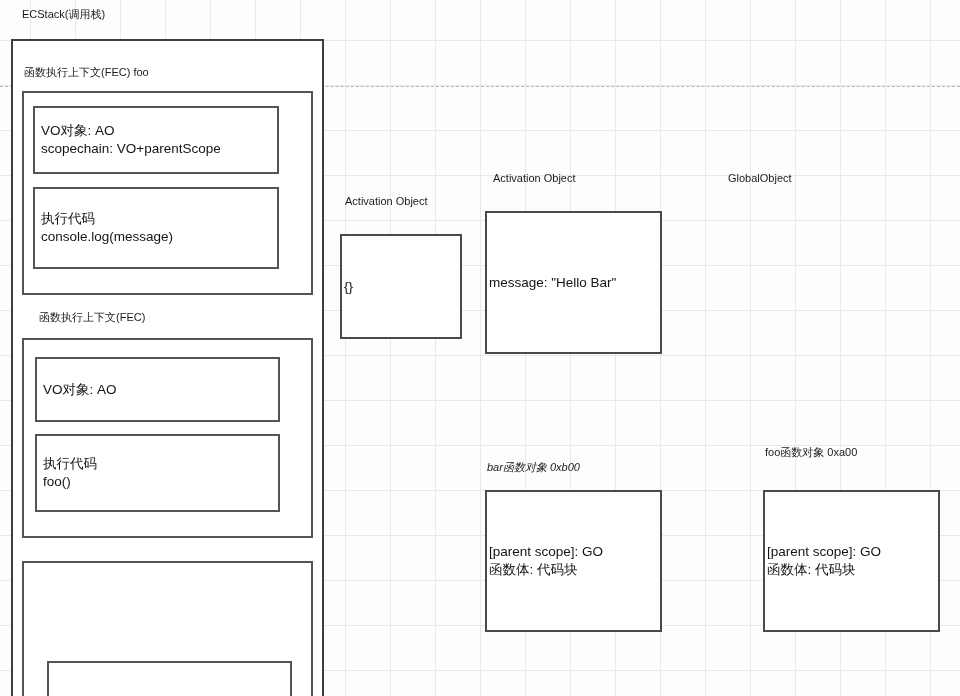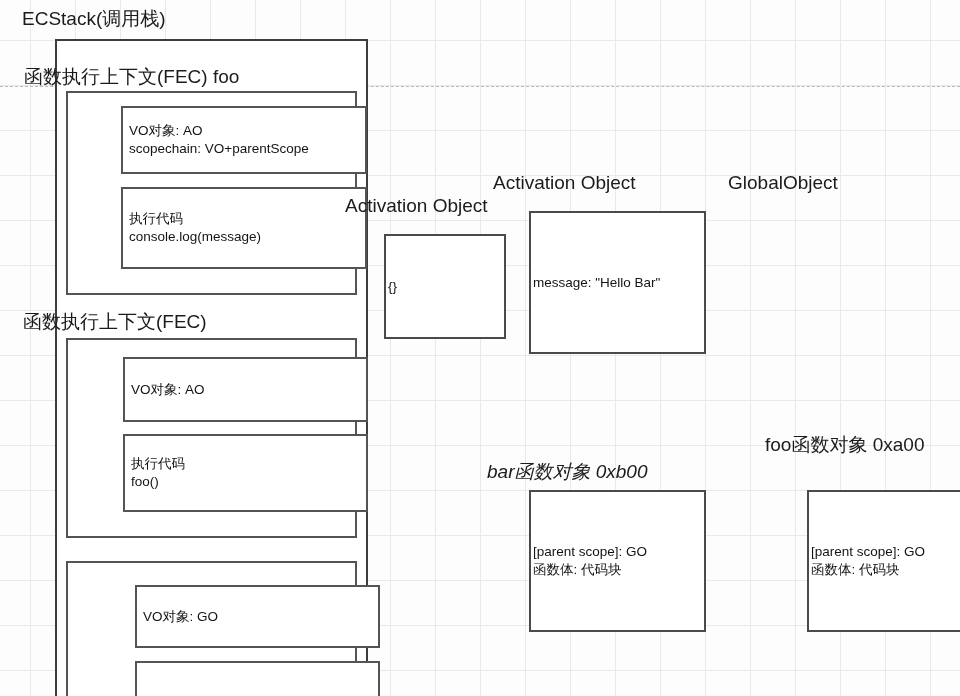--- a/index.html
+++ b/index.html
@@ -30,33 +30,32 @@
     position: absolute;
     left: 0;
     width: 960px;
     height: 0;
     border-top: 1px dashed #b9b9b9;
   }
 
   
   .caption {
     position: absolute;
-    font-size: 19px;
+    font-size: 11px;
     color: #1b1b1b;
     white-space: nowrap;
     line-height: 1.2;
   }
 
   
   .box {
     position: absolute;
     box-sizing: border-box;
     background: #ffffff;
     border: 2px solid #4a4a4a;
-    margin-left: 44px;
   }
   .box.thin {
     border-width: 2px;
     border-color: #545454;
   }
   .box.outer-stack {
     border-width: 2px;
     border-color: #3d3d3d;
   }
 
@@ -89,36 +88,33 @@
     <div class="box thin" style="left:9px; top:13px; width:246px; height:68px;">
       <div class="centered-text" style="left:6px;">VO对象: AO
 scopechain: VO+parentScope</div>
     </div>
     <div class="box thin" style="left:9px; top:94px; width:246px; height:82px;">
       <div class="centered-text" style="left:6px;">执行代码
 console.log(message)</div>
     </div>
   </div>
 
-  <div class="caption" style="left:23px; top:311px;">函数执行上下文(FEC)</div>
+  <div class="caption" style="left:39px; top:311px;">函数执行上下文(FEC)</div>
 
   <div class="box thin" style="left:22px; top:338px; width:291px; height:200px;">
     <div class="box thin" style="left:11px; top:17px; width:245px; height:65px;">
       <div class="centered-text" style="left:6px;">VO对象: AO</div>
     </div>
     <div class="box thin" style="left:11px; top:94px; width:245px; height:78px;">
       <div class="centered-text" style="left:6px;">执行代码
 foo()</div>
     </div>
   </div>
 
   <div class="box thin" style="left:22px; top:561px; width:291px; height:148px;">
-    <div class="box thin" style="left:23px; top:22px; width:245px; height:63px;">
-      <div class="centered-text" style="left:6px;">VO对象: GO</div>
-    </div>
     <div class="box thin" style="left:23px; top:98px; width:245px; height:78px;">
       <div class="centered-text" style="left:6px;"></div>
     </div>
   </div>
 
   <div class="caption" style="left:345px; top:195px;">Activation Object</div>
   <div class="box" style="left:340px; top:234px; width:122px; height:105px;">
     <div class="centered-text" style="left:2px;">{}</div>
   </div>
 
@@ -128,19 +124,19 @@
   </div>
 
   <div class="caption" style="left:728px; top:172px;">GlobalObject</div>
 
   <div class="caption" style="left:487px; top:461px;font-style:italic;">bar函数对象 0xb00</div>
   <div class="box" style="left:485px; top:490px; width:177px; height:142px;">
     <div class="centered-text" style="left:2px;">[parent scope]: GO
 函数体: 代码块</div>
   </div>
 
-  <div class="caption" style="left:765px; top:434px;">foo函数对象 0xa00</div>
+  <div class="caption" style="left:765px; top:446px;">foo函数对象 0xa00</div>
   <div class="box" style="left:763px; top:490px; width:177px; height:142px;">
     <div class="centered-text" style="left:2px;">[parent scope]: GO
 函数体: 代码块</div>
   </div>
 
 </div>
 
 </body></html>

